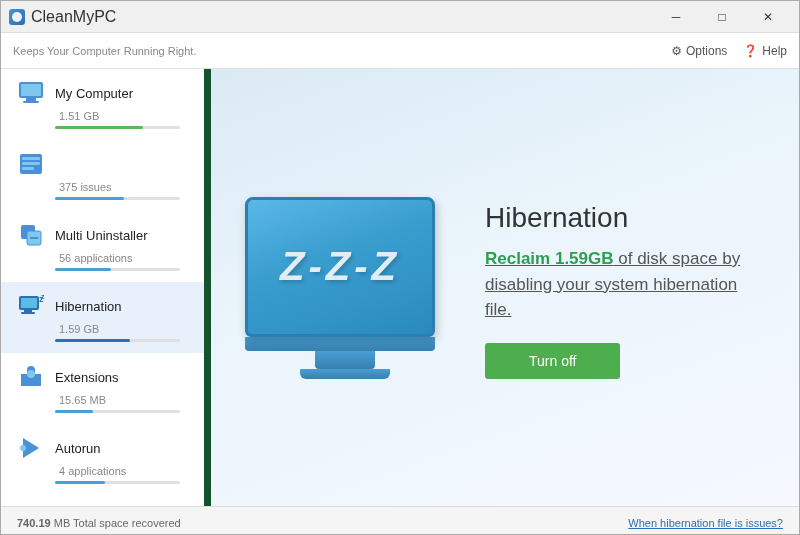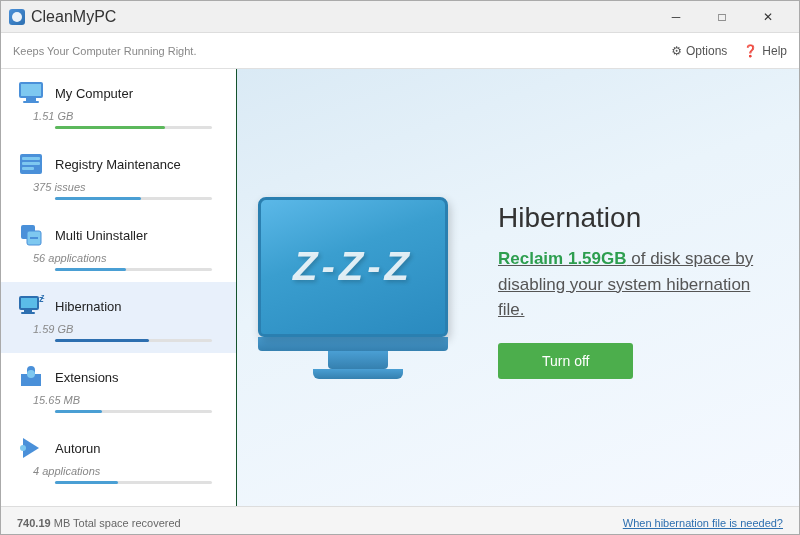--- a/index.html
+++ b/index.html
@@ -83,23 +83,23 @@
     }
 
     
     .main-layout {
       display: flex;
       height: calc(535px - 32px - 36px - 30px);
     }
 
     
     .sidebar {
-      width: 236px;
+      width: 210px;
       background: #ffffff;
-      border-right: 1px solid #14532d;
+      border-right: 7px solid #14532d;
       overflow-y: auto;
       flex-shrink: 0;
     }
     .sidebar-item {
       padding: 10px 16px 6px 16px;
       cursor: pointer;
       border-bottom: 1px solid transparent;
       position: relative;
     }
     .sidebar-item.active {
@@ -117,23 +117,22 @@
       flex-shrink: 0;
     }
     .sidebar-item-name {
       font-size: 13px;
       font-weight: 500;
       color: #222;
     }
     .sidebar-item-sub {
       font-size: 11px;
       color: #888;
-      margin-left: 16px;
+      margin-left: 42px;
       margin-bottom: 4px;
-      font-style: italic;
     }
     .progress-bar-track {
       height: 3px;
       background: #e0e0e0;
       border-radius: 2px;
       margin-left: 38px;
       margin-right: 8px;
       margin-bottom: 4px;
     }
     .progress-bar-fill {
@@ -317,21 +316,20 @@
     </div>
 
     <div class="sidebar-item">
       <div class="sidebar-item-header">
         <svg class="sidebar-icon" viewBox="0 0 28 28">
           <rect x="3" y="4" width="22" height="20" rx="2" fill="#4a90d9"></rect>
           <rect x="5" y="7" width="18" height="3" rx="1" fill="#7ec8f0"></rect>
           <rect x="5" y="12" width="18" height="3" rx="1" fill="#7ec8f0"></rect>
           <rect x="5" y="17" width="12" height="3" rx="1" fill="#7ec8f0"></rect>
         </svg>
-        <span class="sidebar-item-name">Registry Maintenance</span>
       </div>
       <div class="sidebar-item-sub">375 issues</div>
       <div class="progress-bar-track">
         <div class="progress-bar-fill" style="width:55%"></div>
       </div>
     </div>
 
     <div class="sidebar-item">
       <div class="sidebar-item-header">
         <svg class="sidebar-icon" viewBox="0 0 28 28">
@@ -429,15 +427,15 @@
   </div>
 
 </div>
 
 <div class="statusbar">
   <span>
     <strong>740.19</strong>
     <span>MB Total space recovered</span>
   </span>
   <div class="statusbar-right">
-    <a class="statusbar-link" href="#">When hibernation file is needed?</a>
+    <a class="statusbar-link" href="#">When hibernation file is issues?</a>
   </div>
 </div>
 
 </body></html>

